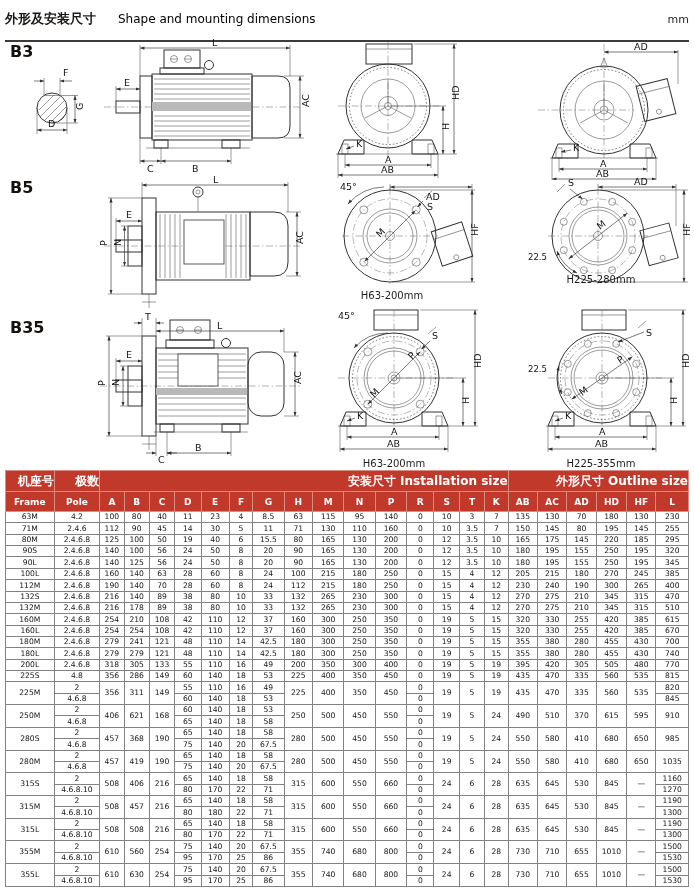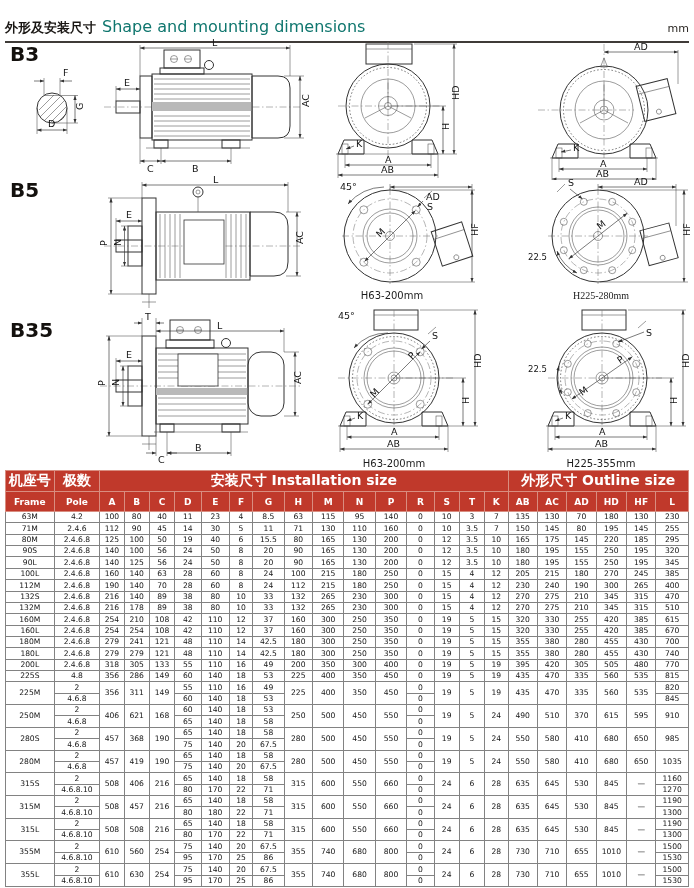--- a/index.html
+++ b/index.html
@@ -1,43 +1,43 @@
 <!DOCTYPE html>
 <html style="--accent: #c0392b;"><head>
 <meta charset="utf-8">
 <style>
   html,body{margin:0;padding:0;background:#fff;}
   .page{position:relative;width:694px;height:888px;background:#fff;overflow:hidden;
         font-family:"DejaVu Sans",sans-serif;}
   
-  .doc-header{position:absolute;left:5px;top:17px;width:684px;display:flex;align-items:baseline;
-              border-bottom:2.5px solid #3f3b38;padding-bottom:4px;}
+  .doc-header{position:absolute;left:5px;top:10px;width:684px;display:flex;align-items:baseline;
+              border-bottom:2.5px solid #3f3b38;padding-bottom:12px;}
   .t-zh{font-size:13px;font-weight:bold;color:#1a1714;}
-  .t-en{font-size:16px;color:#0f766e;margin-left:6px;}
+  .t-en{font-size:12px;color:#000000;margin-left:22px;}
   .t-mm{margin-left:auto;font-size:11px;color:#2a2622;}
   
-  .sec-label{position:absolute;font-size:20px;font-weight:bold;color:#14110e;}
+  .sec-label{position:absolute;font-size:16px;font-weight:bold;color:#14110e;}
   .fig{position:absolute;}
   .caption{position:absolute;font-size:10px;color:#1c1c1c;text-align:center;}
   
   .ol{fill:none;stroke:#333;stroke-width:1;}
   .tl{fill:none;stroke:#4a4a4a;stroke-width:0.55;}
   .win{fill:#fff;stroke:#333;stroke-width:0.8;}
   .rib{fill:none;stroke:#555;stroke-width:0.8;stroke-dasharray:1.6 2;}
   .cl{fill:none;stroke:#777;stroke-width:0.55;stroke-dasharray:7 2.5 1.5 2.5;}
   .dl{fill:none;stroke:#333;stroke-width:0.65;}
   .gray{fill:#b9b9b9;stroke:none;}
   .lbl{font-family:"DejaVu Sans",sans-serif;font-size:9.5px;fill:#141414;}
   .lbl-s{font-size:8.5px;}
   
   table.dim{position:absolute;left:5px;top:470px;width:684px;height:417px;border-collapse:collapse;
             table-layout:fixed;font-family:"DejaVu Sans",sans-serif;border:1px solid #7c2417;}
   table.dim thead th{background:var(--accent,#c0392b);color:#fff;border:1px solid #d98d80;
             font-weight:bold;padding:0;}
-  .gh{font-size:14px;height:20px;}
+  .gh{font-size:12px;height:20px;text-align:right;}
   #letterRow th{font-size:9px;height:19px;}
   table.dim tbody td{border:1px solid #828282;font-size:7.6px;line-height:1;text-align:center;
             color:#141414;padding:0;background:#fff;}
 </style>
 </head>
 <body>
 
 <div class="page">
 
   <svg width="0" height="0" style="position:absolute">
@@ -332,21 +332,21 @@
       <line x1="74" y1="14" x2="162" y2="14" class="tl"></line>
         <line x1="74" y1="106" x2="162" y2="106" class="tl"></line>
       <line x1="158" y1="14" x2="158" y2="106" class="dl" marker-start="url(#as)" marker-end="url(#ae)"></line>
     </g>
     <text x="42" y="10" class="lbl">S</text>
     <text x="108" y="9" class="lbl">AD</text>
     <text x="2" y="84" class="lbl lbl-s">22.5</text>
     <text x="74" y="54" class="lbl" transform="rotate(-38 74 54)">M</text>
     <text x="164" y="60" class="lbl" transform="rotate(-90 164 60)">HF</text>
   </svg>
-  <div class="caption" style="left:526px;top:290px;width:150px;font-family:Liberation Serif, serif;">H225-280mm</div>
+  <div class="caption" style="left:526px;top:274px;width:150px;">H225-280mm</div>
 
   <div class="sec-label" style="left:10px;top:318px;">B35</div>
 
   <svg class="fig" style="left:96px;top:310px;" width="218" height="154" viewBox="0 0 218 154">
     <g>
       <line x1="4" y1="76" x2="206" y2="76" class="cl"></line>
       <rect x="20" y="70" width="26" height="12" class="ol"></rect>
       <rect x="32" y="56" width="14" height="40" class="ol"></rect>
       <rect x="46" y="26" width="14" height="100" class="ol"></rect>
       <rect x="60" y="38" width="92" height="76" class="ol"></rect>

